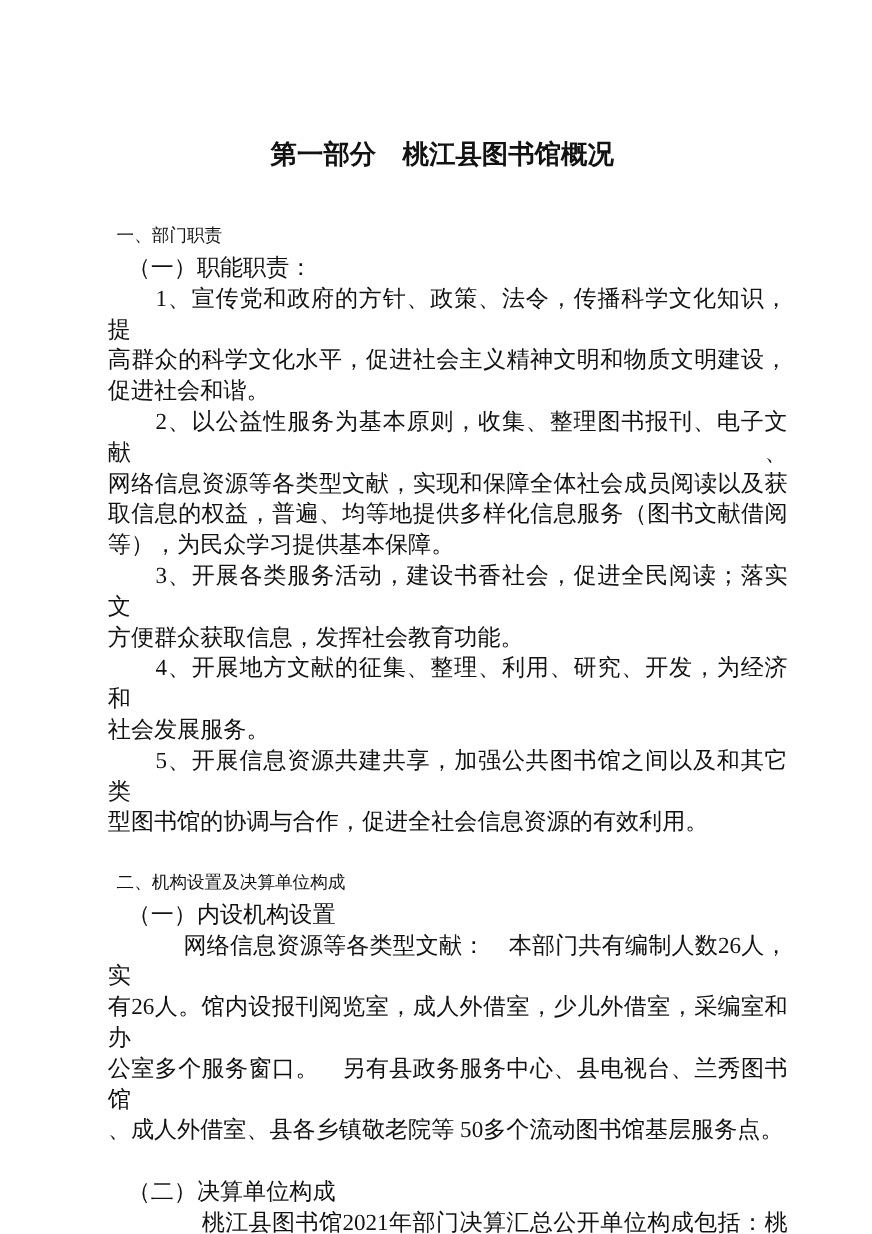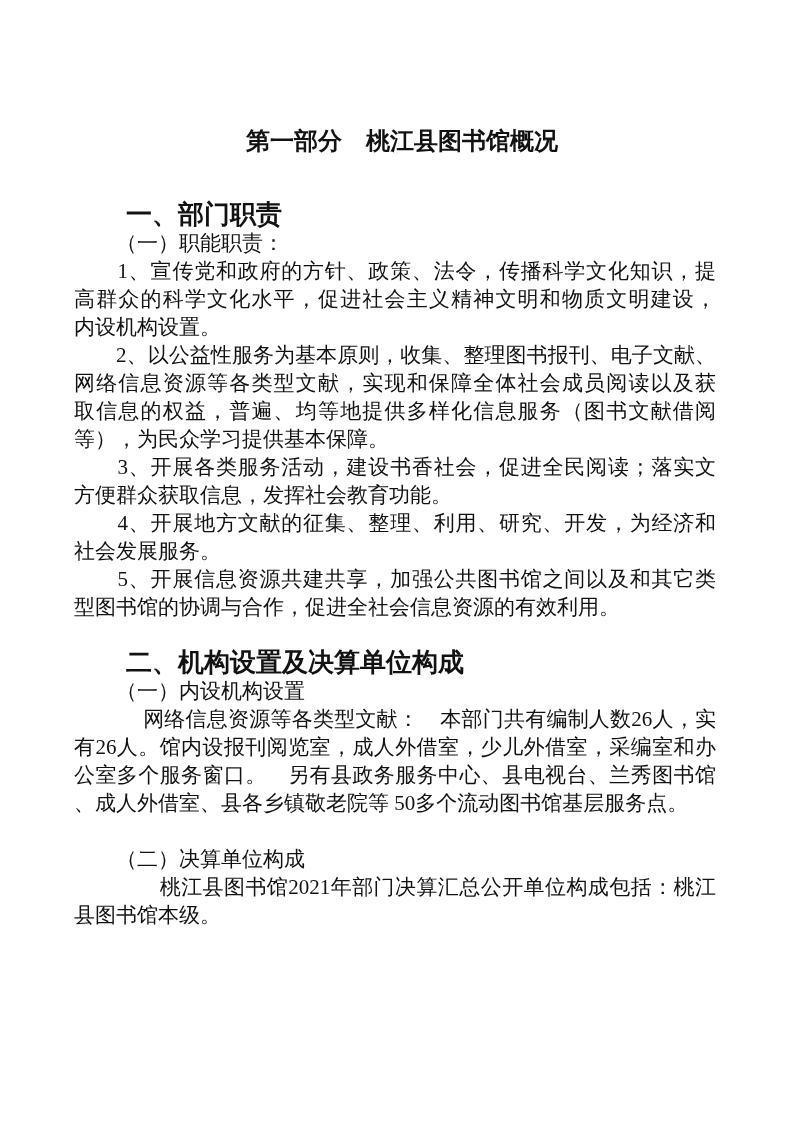--- a/index.html
+++ b/index.html
@@ -23,54 +23,55 @@
   .title {
     margin: 0 0 43px 0;
     padding-left: 14px;
     font-size: 24px;
     line-height: 34px;
     font-weight: 700;
     text-align: center;
     white-space: pre-wrap;
   }
   .heading {
-    font-weight: 700;
-    font-size: 26px;
+    font-weight: 400;
+    font-size: 16px;
     line-height: 28px;
     white-space: pre-wrap;
   }
   .subheading {
     white-space: pre-wrap;
   }
   .para {
     margin: 0;
   }
   .line {
     white-space: pre-wrap;
+    margin-left: 24px;
   }
   .just {
     text-align: justify;
     text-align-last: justify;
   }
   .spacer {
     height: 28px;
   }
 </style>
 </head>
 <body>
 
 <div class="page">
   <h1 class="title">第一部分　桃江县图书馆概况</h1>
   <div class="body">
       <div class="heading">　　一、部门职责</div>
       <div class="subheading">　　（一）职能职责：</div>
       <div class="para">
         <div class="line just">　　1、宣传党和政府的方针、政策、法令，传播科学文化知识，提</div>
         <div class="line just">高群众的科学文化水平，促进社会主义精神文明和物质文明建设，</div>
-        <div class="line">内设机构设置。</div>
+        <div class="line">促进社会和谐。</div>
       </div>
       <div class="para">
         <div class="line just">　　2、以公益性服务为基本原则，收集、整理图书报刊、电子文献、</div>
         <div class="line just">网络信息资源等各类型文献，实现和保障全体社会成员阅读以及获</div>
         <div class="line just">取信息的权益，普遍、均等地提供多样化信息服务（图书文献借阅</div>
         <div class="line">等），为民众学习提供基本保障。</div>
       </div>
       <div class="para">
         <div class="line just">　　3、开展各类服务活动，建设书香社会，促进全民阅读；落实文</div>
         <div class="line">方便群众获取信息，发挥社会教育功能。</div>

